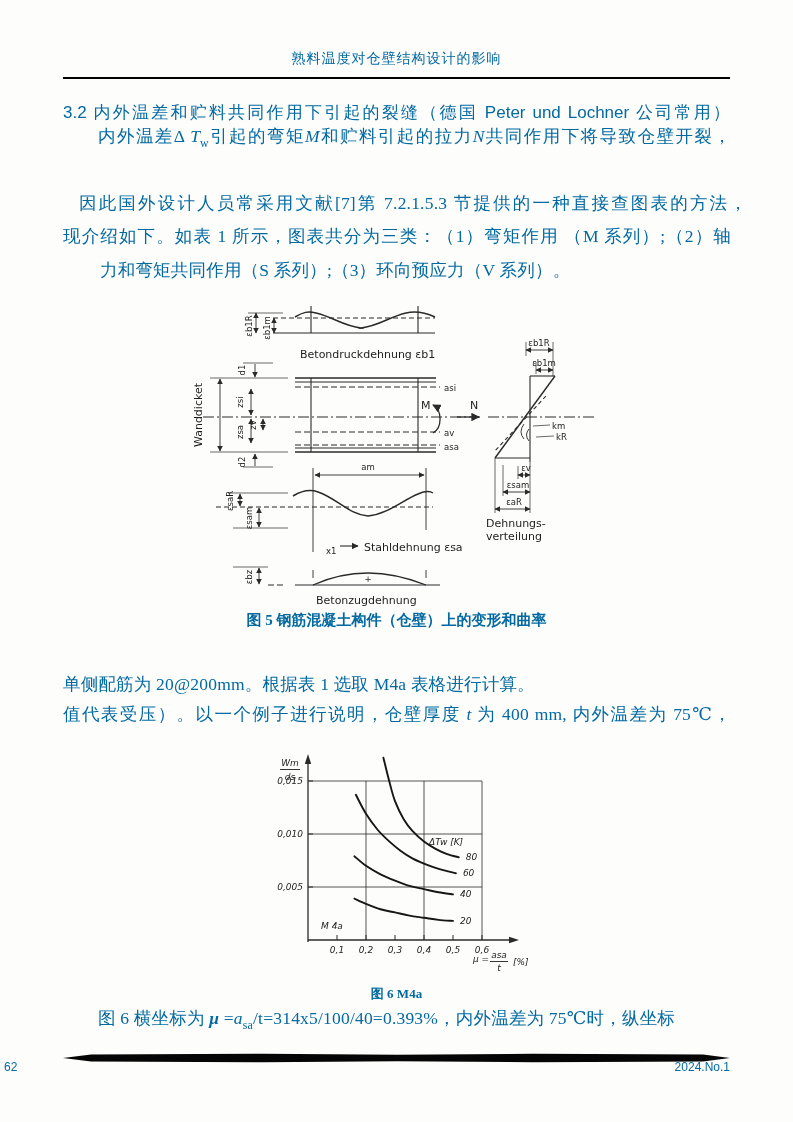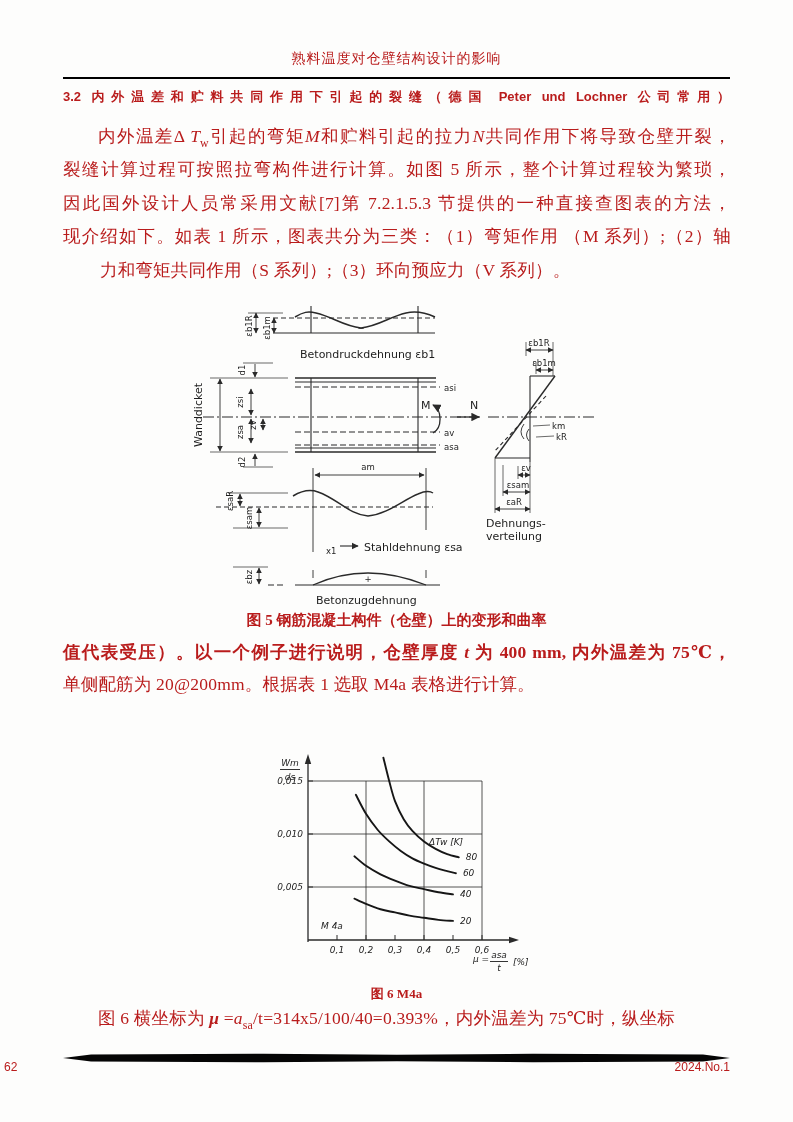--- a/index.html
+++ b/index.html
@@ -1,26 +1,26 @@
 <!DOCTYPE html>
 <html><head>
 <meta charset="utf-8">
 <style>
   html,body{margin:0;padding:0;background:#888;}
   .page{
     position:relative; width:793px; height:1122px; margin:0 auto;
-    background:#fdfdfc; color:#b91c1c; overflow:hidden;
+    background:#fdfdfc; color:#0369a1; overflow:hidden;
     font-family:"Liberation Serif","DejaVu Serif",serif;
   }
   .abs{position:absolute;}
   .running-head{top:50px; left:0; width:793px; text-align:center; font-size:14px; letter-spacing:1px;}
   .head-rule{top:77px; left:63px; width:667px; border-top:2px solid #000; height:0;}
   .sec-heading{
-    top:88px; left:63px; width:667px; font-family:"Liberation Sans","DejaVu Sans",sans-serif;
-    font-weight:bold; font-size:13px; text-align:justify; text-align-last:justify;
+    top:101px; left:63px; width:667px; font-family:"Liberation Sans","DejaVu Sans",sans-serif;
+    font-weight:normal; font-size:17px; text-align:justify; text-align-last:justify;
   }
   .bodyline{
     left:63px; width:668px; font-size:17.5px; letter-spacing:0.2px;
     text-align:justify; text-align-last:justify; white-space:normal;
   }
   .bodyline.noj{text-align:left; text-align-last:left;}
   .indent{padding-left:35px; width:633px;}
   .it{font-style:italic;}
   .bd{font-weight:bold;}
   .sb{vertical-align:sub; font-size:0.68em;}
@@ -39,22 +39,21 @@
 </head>
 <body>
 
 <div class="page">
 
   <div class="abs running-head">熟料温度对仓壁结构设计的影响</div>
   <div class="abs head-rule"></div>
   <h2 class="abs sec-heading" style="margin:0;">3.2 内外温差和贮料共同作用下引起的裂缝（德国 Peter und Lochner 公司常用）</h2>
 
   <div class="abs bodyline indent" style="top:124px;">内外温差Δ <span class="it">T</span><span class="sb">w</span>引起的弯矩<span class="it">M</span>和贮料引起的拉力<span class="it">N</span>共同作用下将导致仓壁开裂，</div>
-  <div class="abs bodyline" style="top:157px;">裂缝计算过程可按照拉弯构件进行计算。如图 5 所示，整个计算过程较为繁琐，</div>
-  <div class="abs bodyline" style="top:191px;">因此国外设计人员常采用文献[7]第 7.2.1.5.3 节提供的一种直接查图表的方法，</div>
+  <div class="abs bodyline" style="top:191px;margin-left:16px;">因此国外设计人员常采用文献[7]第 7.2.1.5.3 节提供的一种直接查图表的方法，</div>
   <div class="abs bodyline" style="top:224px;">现介绍如下。如表 1 所示，图表共分为三类：（1）弯矩作用 （M 系列）;（2）轴</div>
   <div class="abs bodyline noj" style="top:258px;margin-left:37px;">力和弯矩共同作用（S 系列）;（3）环向预应力（V 系列）。</div>
 
   <div class="abs" style="left:188px; top:300px;">
     <svg width="415" height="312" viewBox="0 0 415 312">
       <defs>
         <marker id="ah" viewBox="0 0 10 10" refX="9" refY="5" markerWidth="6.5" markerHeight="6.5" orient="auto-start-reverse">
           <path d="M0,0 L10,5 L0,10 z" fill="#2a2a2a"></path>
         </marker>
       </defs>
@@ -169,21 +168,21 @@
       <text class="flabel" x="338" y="171" text-anchor="middle">εv</text>
       <text class="flabel" x="330" y="188" text-anchor="middle">εsam</text>
       <text class="flabel" x="326" y="205" text-anchor="middle">εaR</text>
       <text class="flabel-md" x="298" y="227">Dehnungs-</text>
       <text class="flabel-md" x="298" y="240">verteilung</text>
     </svg>
   </div>
 
   <div class="abs caption cap5">图 5 钢筋混凝土构件（仓壁）上的变形和曲率</div>
 
-  <div class="abs bodyline" style="top:640px;font-weight:bold;">值代表受压）。以一个例子进行说明，仓壁厚度 <span class="it">t</span> 为 400 mm, 内外温差为 75℃，</div>
+  <div class="abs bodyline" style="top:702px;">值代表受压）。以一个例子进行说明，仓壁厚度 <span class="it">t</span> 为 400 mm, 内外温差为 75℃，</div>
   <div class="abs bodyline noj" style="top:672px;">单侧配筋为  20@200mm。根据表 1 选取 M4a 表格进行计算。</div>
 
   <div class="abs" style="left:266px; top:750px;">
     <svg id="m4a-svg" width="285" height="235" viewBox="0 0 285 235">
       <g id="m4a-dyn">
           <line x1="42" y1="137" x2="216" y2="137" stroke="#2a2a2a" stroke-width="0.8"></line>
           <line x1="42" y1="84" x2="216" y2="84" stroke="#2a2a2a" stroke-width="0.8"></line>
           <line x1="42" y1="31" x2="216" y2="31" stroke="#2a2a2a" stroke-width="0.8"></line>
           <line x1="100" y1="190" x2="100" y2="31" stroke="#2a2a2a" stroke-width="0.8"></line>
           <line x1="158" y1="190" x2="158" y2="31" stroke="#2a2a2a" stroke-width="0.8"></line>

